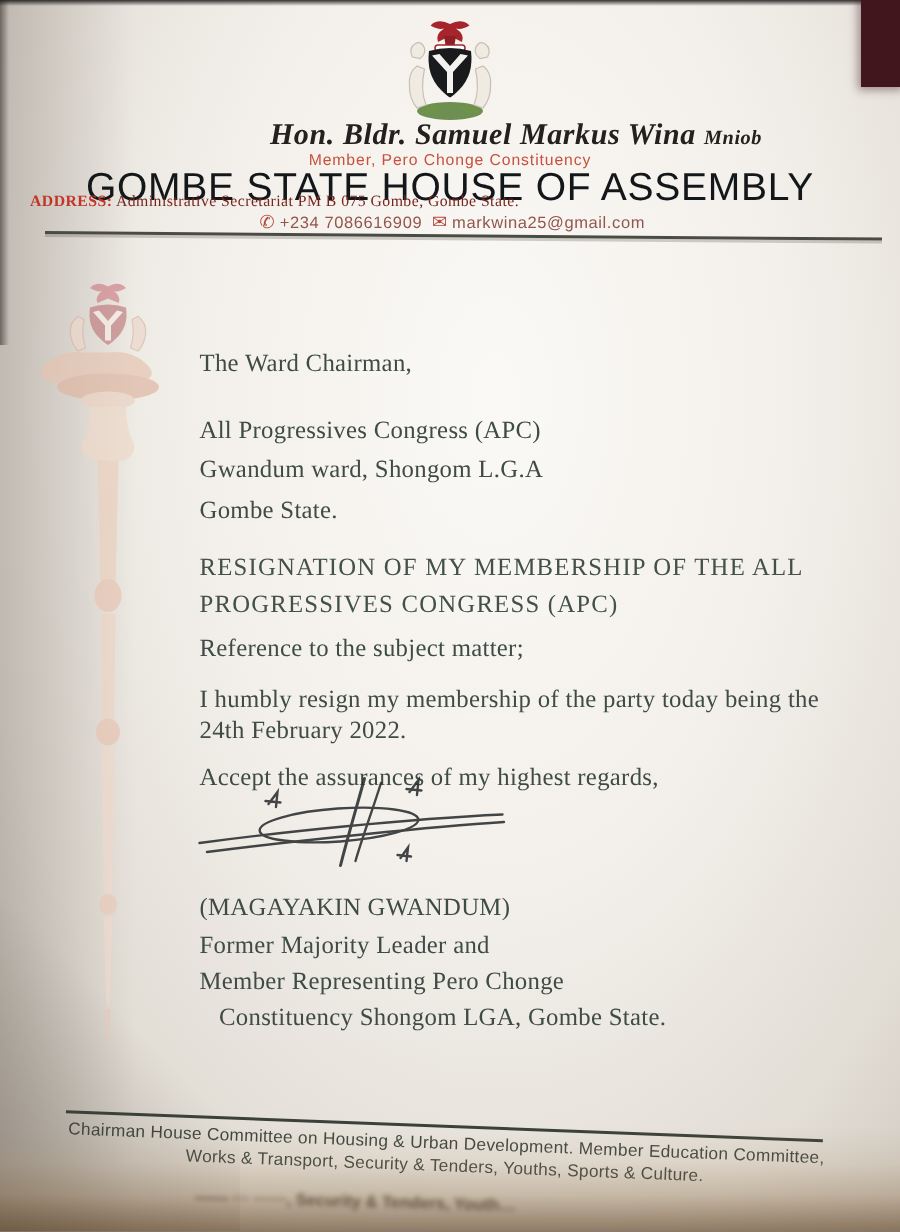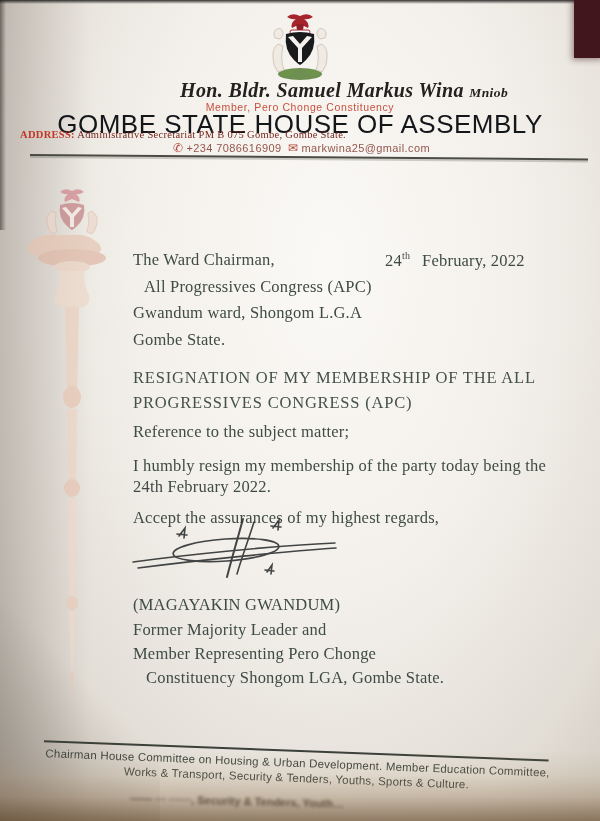--- a/index.html
+++ b/index.html
@@ -118,25 +118,22 @@
       <ellipse cx="56" cy="214" rx="9" ry="11" fill="#e8c4b0"></ellipse>
       <path d="M51 226 h10 l-1 72 h-8z" fill="#edd4c4"></path>
       <ellipse cx="56" cy="305" rx="8" ry="9" fill="#e8c4b0"></ellipse>
       <path d="M52 315 h8 l-1 98 h-6z" fill="#eed8ca"></path>
       <ellipse cx="56" cy="420" rx="6" ry="7" fill="#eac9b8"></ellipse>
       <path d="M53 428 h6 l-2 60 h-2z" fill="#eed9cc"></path>
       <path d="M54 490 h4 l-2 28z" fill="#e6c9ba"></path>
     </g>
   </svg>
 
-  <div class="body-text" style="left:133px;top:250px;font-family:Liberation Serif, serif;">The Ward Chairman,</div>
-  <div class="body-text date" style="left:385px;top:250px;">
-    <span>24</span><sup>th</sup><span class="rest">February, 2022</span>
-  </div>
-  <div class="body-text" style="left:144px;top:277px;">All Progressives Congress (APC)</div>
+  <div class="body-text" style="left:133px;top:232px;font-family:Liberation Serif, serif;">The Ward Chairman,</div>
+  <div class="body-text" style="left:133px;top:277px;">All Progressives Congress (APC)</div>
   <div class="body-text" style="left:133px;top:303px;">Gwandum ward, Shongom L.G.A</div>
   <div class="body-text" style="left:133px;top:330px;">Gombe State.</div>
 
   <div class="body-text subject" style="left:133px;top:368px;">RESIGNATION OF MY MEMBERSHIP OF THE ALL</div>
   <div class="body-text subject" style="left:133px;top:393px;">PROGRESSIVES CONGRESS (APC)</div>
 
   <div class="body-text" style="left:133px;top:422px;">Reference to the subject matter;</div>
 
   <div class="body-text" style="left:133px;top:456px;">I humbly resign my membership of the party today being the</div>
   <div class="body-text" style="left:133px;top:477px;">24th February 2022.</div>

